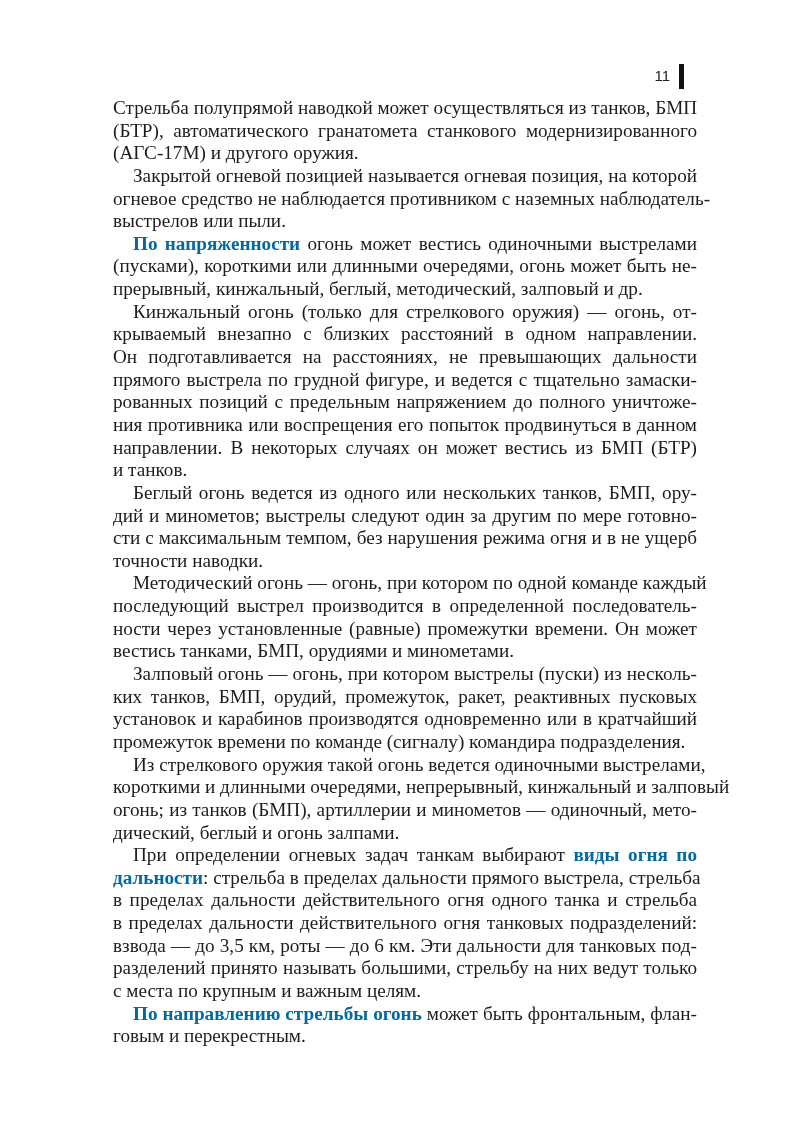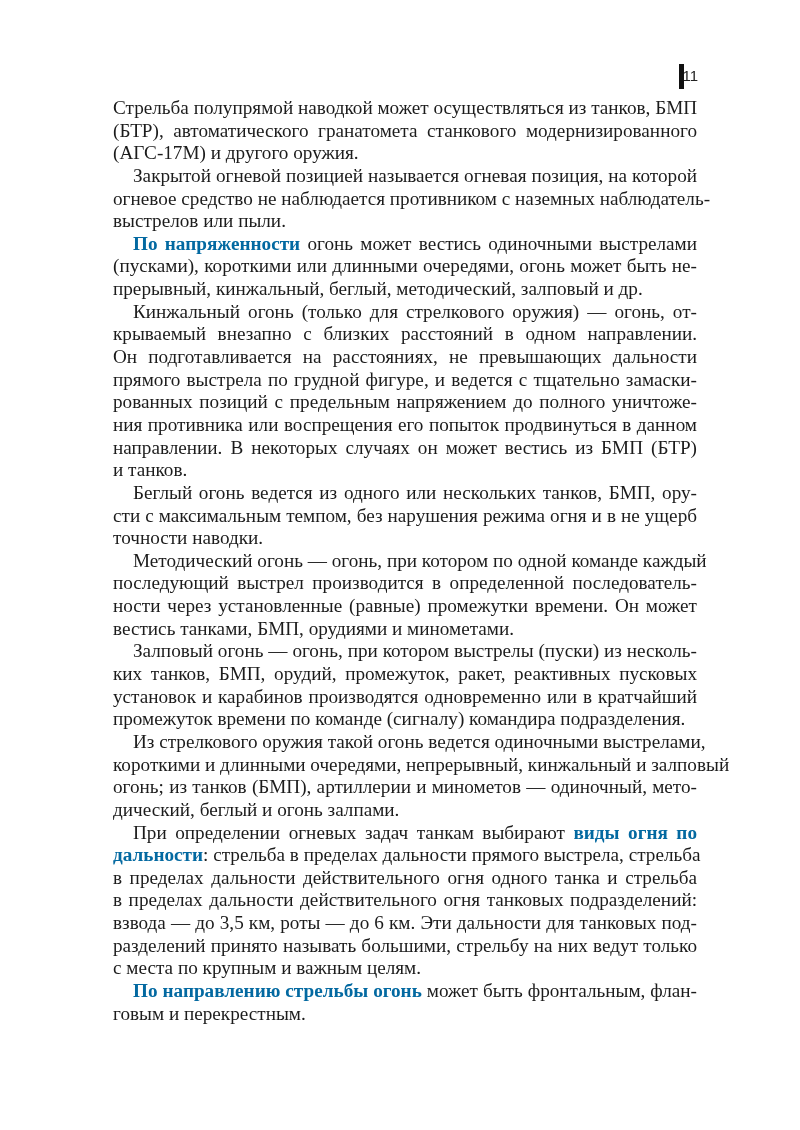--- a/index.html
+++ b/index.html
@@ -1,18 +1,18 @@
 <!DOCTYPE html>
 <html><head>
 <meta charset="utf-8">
 <style>
   html, body { margin:0; padding:0; background:#ffffff; }
   body { width:800px; height:1130px; position:relative; overflow:hidden; }
   .page { position:absolute; left:0; top:0; width:800px; height:1130px; background:#fff; }
-  .folio { position:absolute; top:64px; left:648px; width:50px; text-align:right;
+  .folio { position:absolute; top:64px; left:620px; width:50px; text-align:right;
     font-family:"Liberation Sans", sans-serif; font-size:15px; color:#222; line-height:24px; }
   .folio-bar { position:absolute; top:64px; left:679px; width:5px; height:25px; background:#111; }
   .text { position:absolute; left:113px; top:97px; width:584px;
     font-family:"Liberation Serif", "DejaVu Serif", serif; font-size:19.2px; line-height:22.65px; color:#1c1c1c; }
   .ln { display:block; white-space:nowrap; text-align:justify; text-align-last:justify; height:22.65px; overflow:visible; }
   .ln.last { text-align-last:left; }
   .ln.ind { padding-left:20px; }
   .g { color:#0369a1; font-weight:bold; }
   .i { }
 </style>
@@ -34,20 +34,21 @@
       <span class="ln last"><span>прерывный, кинжальный, беглый, методический, залповый и др.</span></span>
       <span class="ln ind"><span class="i">Кинжальный огонь</span><span> (только для стрелкового оружия) — огонь, от-</span></span>
       <span class="ln"><span>крываемый внезапно с близких расстояний в одном направлении.</span></span>
       <span class="ln"><span>Он подготавливается на расстояниях, не превышающих дальности</span></span>
       <span class="ln"><span>прямого выстрела по грудной фигуре, и ведется с тщательно замаски-</span></span>
       <span class="ln"><span>рованных позиций с предельным напряжением до полного уничтоже-</span></span>
       <span class="ln"><span>ния противника или воспрещения его попыток продвинуться в данном</span></span>
       <span class="ln"><span>направлении. В некоторых случаях он может вестись из БМП (БТР)</span></span>
       <span class="ln last"><span>и танков.</span></span>
       <span class="ln ind"><span class="i">Беглый огонь</span><span> ведется из одного или нескольких танков, БМП, ору-</span></span>
+      <span class="ln"><span>дий и минометов; выстрелы следуют один за другим по мере готовно-</span></span>
       <span class="ln"><span>сти с максимальным темпом, без нарушения режима огня и в не ущерб</span></span>
       <span class="ln last"><span>точности наводки.</span></span>
       <span class="ln ind"><span class="i">Методический огонь</span><span> — огонь, при котором по одной команде каждый</span></span>
       <span class="ln"><span>последующий выстрел производится в определенной последователь-</span></span>
       <span class="ln"><span>ности через установленные (равные) промежутки времени. Он может</span></span>
       <span class="ln last"><span>вестись танками, БМП, орудиями и минометами.</span></span>
       <span class="ln ind"><span class="i">Залповый огонь</span><span> — огонь, при котором выстрелы (пуски) из несколь-</span></span>
       <span class="ln"><span>ких танков, БМП, орудий, промежуток, ракет, реактивных пусковых</span></span>
       <span class="ln"><span>установок и карабинов производятся одновременно или в кратчайший</span></span>
       <span class="ln last"><span>промежуток времени по команде (сигналу) командира подразделения.</span></span>

